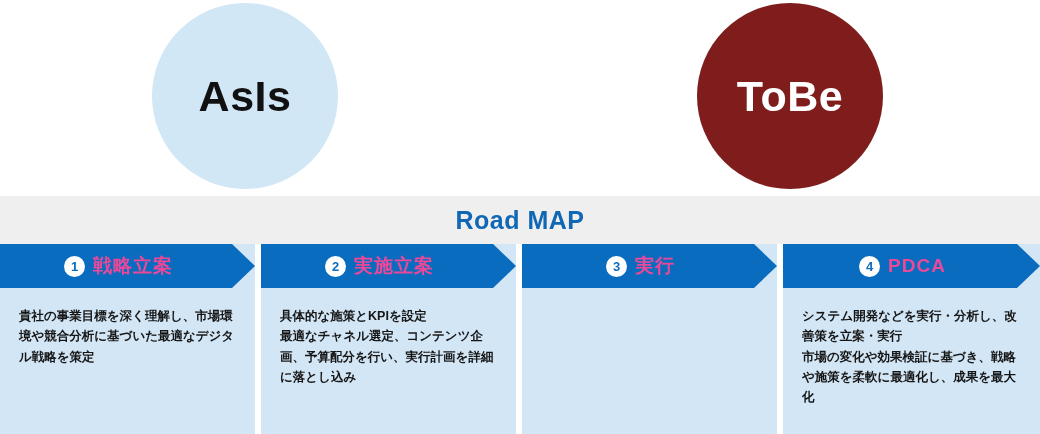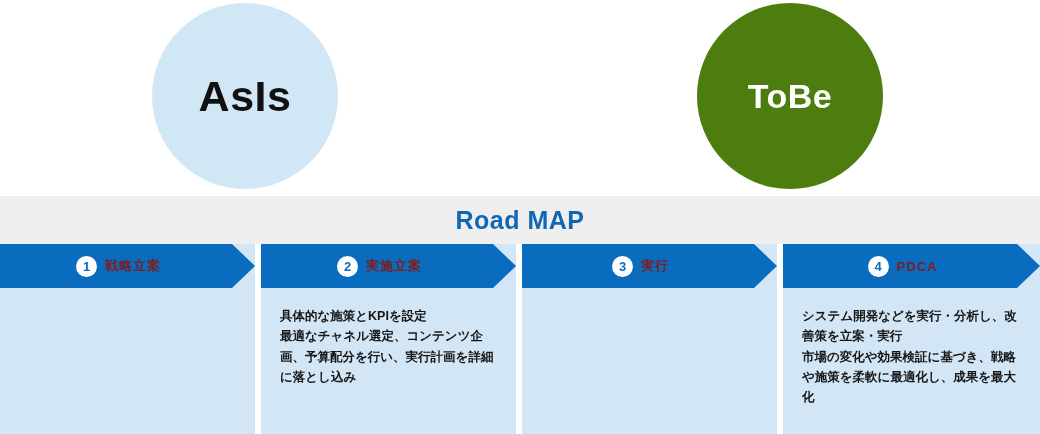--- a/index.html
+++ b/index.html
@@ -20,21 +20,21 @@
     display: flex; align-items: center; justify-content: center;
     font-weight: bold;
     letter-spacing: 0.5px;
   }
   .circle-asis {
     left: 152px; top: 3px; width: 186px; height: 186px;
     background: #d2e7f6; color: #111111; font-size: 43px;
   }
   .circle-tobe {
     left: 697px; top: 3px; width: 186px; height: 186px;
-    background: #4d7c0f; color: #ffffff; font-size: 34px;
+    background: #7f1d1d; color: #ffffff; font-size: 43px;
   }
 
   .gap-arrow {
     position: absolute; left: 345px; top: 55px; width: 348px; height: 76px;
   }
   .gap-arrow svg { display: block; width: 348px; height: 76px; }
   .gap-arrow-label {
     position: absolute; left: 0; top: 0; width: 348px; height: 76px;
     display: flex; align-items: center; justify-content: center;
     color: #ffffff; font-weight: bold; font-size: 20px; letter-spacing: 1px;
@@ -79,21 +79,21 @@
     padding-right: 18px;
   }
   .step-num {
     width: 21px; height: 21px; border-radius: 50%;
     background: #ffffff; color: #0a6cbe;
     font-size: 13px; font-weight: bold;
     display: flex; align-items: center; justify-content: center;
     line-height: 1; flex: none;
   }
   .step-label {
-    color: #7f1d1d; font-weight: bold; font-size: 13px; letter-spacing: 1px;
+    color: #ec4899; font-weight: bold; font-size: 19px; letter-spacing: 1px;
     white-space: nowrap;
   }
 
   .step-text {
     position: absolute; left: 0; top: 44px; width: 100%;
     padding: 18px 19px 0 19px;
     color: #161616; font-size: 12.5px; font-weight: bold; line-height: 1.62;
   }
   .step-text p { margin: 0; }
 </style>
@@ -125,20 +125,23 @@
       <div class="step s1">
         <div class="step-body"></div>
         <div class="step-banner">
           <svg viewBox="0 0 255 44" preserveAspectRatio="none">
             <polygon fill="#0a6cbe" points="0,0 232,0 255,22 232,44 0,44"></polygon>
           </svg>
           <div class="step-banner-inner">
             <span class="step-num">1</span>
             <span class="step-label">戦略立案</span>
           </div>
+        </div>
+        <div class="step-text">
+          <p>貴社の事業目標を深く理解し、市場環境や競合分析に基づいた最適なデジタル戦略を策定</p>
         </div>
       </div>
 
       <div class="step s2">
         <div class="step-body"></div>
         <div class="step-banner">
           <svg viewBox="0 0 255 44" preserveAspectRatio="none">
             <polygon fill="#0a6cbe" points="0,0 232,0 255,22 232,44 0,44"></polygon>
           </svg>
           <div class="step-banner-inner">

